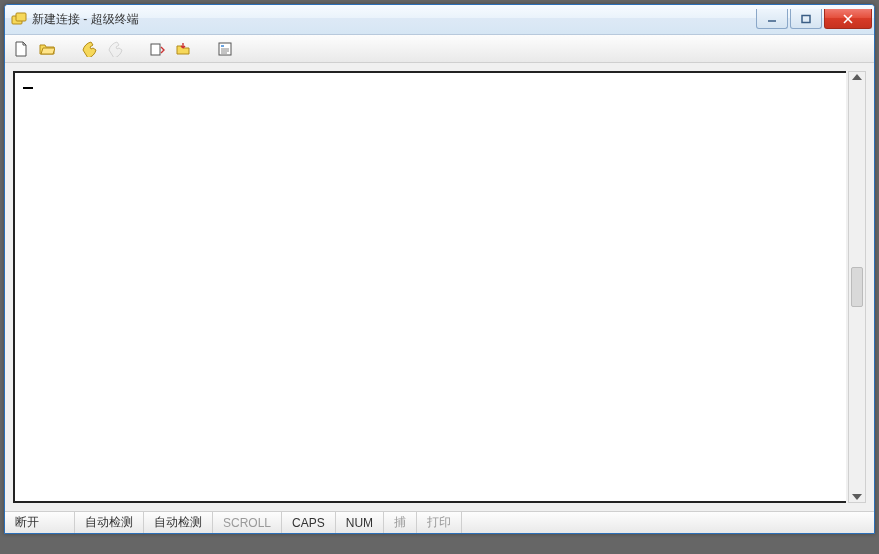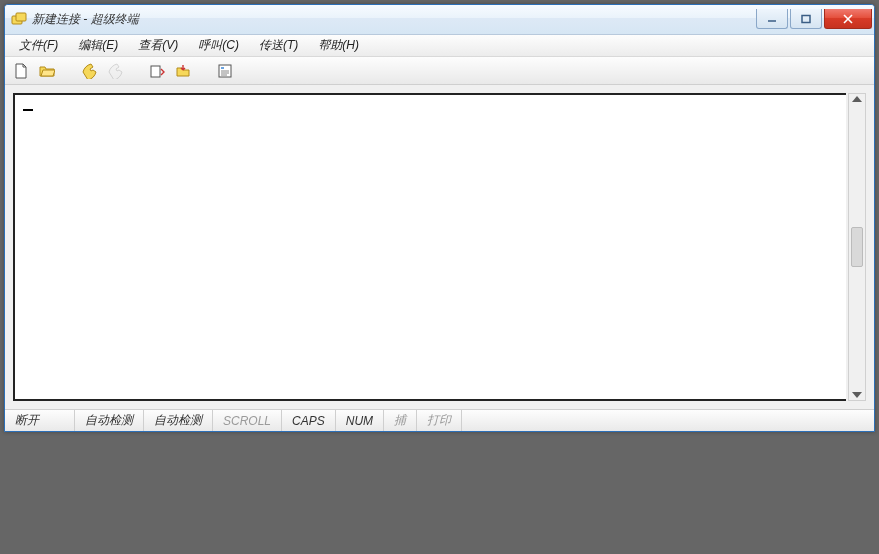--- a/index.html
+++ b/index.html
@@ -1,27 +1,26 @@
 <!DOCTYPE html>
 <html><head>
 <meta charset="utf-8">
 <style>
   * { box-sizing: border-box; }
   html, body { margin:0; padding:0; font-family: "Microsoft YaHei", "SimSun", Tahoma, sans-serif; font-size:12px; }
   body { background:#666; padding:4px; }
 
   .window {
-    width:871px; height:428px;
+    width:871px; height:530px;
     background:#fff;
     border:1px solid #2c6fb7;
     border-radius:4px 4px 0 0;
     box-shadow:0 0 4px rgba(0,0,0,.3);
     display:flex; flex-direction:column;
     overflow:hidden;
-    font-style:italic;
   }
 
   
   .titlebar {
     height:30px;
     background:linear-gradient(to bottom,#f7fbff 0%,#eaf3fb 45%,#dde9f6 46%,#d6e6f4 100%);
     border-bottom:1px solid #b8c9dc;
     display:flex; align-items:center;
     padding:0 2px 0 6px;
   }
@@ -158,28 +157,20 @@
       </div>
       <div class="win-btn close">
         <svg viewBox="0 0 12 10">
             <line x1="2" y1="1" x2="10" y2="9" stroke="#fff" stroke-width="1.6"></line>
             <line x1="10" y1="1" x2="2" y2="9" stroke="#fff" stroke-width="1.6"></line>
           </svg>
       </div>
     </div>
   </div>
 
-  <div class="menubar">
-    <span class="menu-item">文件(F)</span>
-    <span class="menu-item">编辑(E)</span>
-    <span class="menu-item">查看(V)</span>
-    <span class="menu-item">呼叫(C)</span>
-    <span class="menu-item">传送(T)</span>
-    <span class="menu-item">帮助(H)</span>
-  </div>
 
   <div class="toolbar">
     <span class="tb-btn">
       <svg viewBox="0 0 16 16">
           <path d="M3 1h7l3 3v11H3z" fill="#fff" stroke="#555"></path>
           <path d="M10 1v3h3" fill="none" stroke="#555"></path>
         </svg>
     </span>
     <span class="tb-btn">
       <svg viewBox="0 0 16 16">

